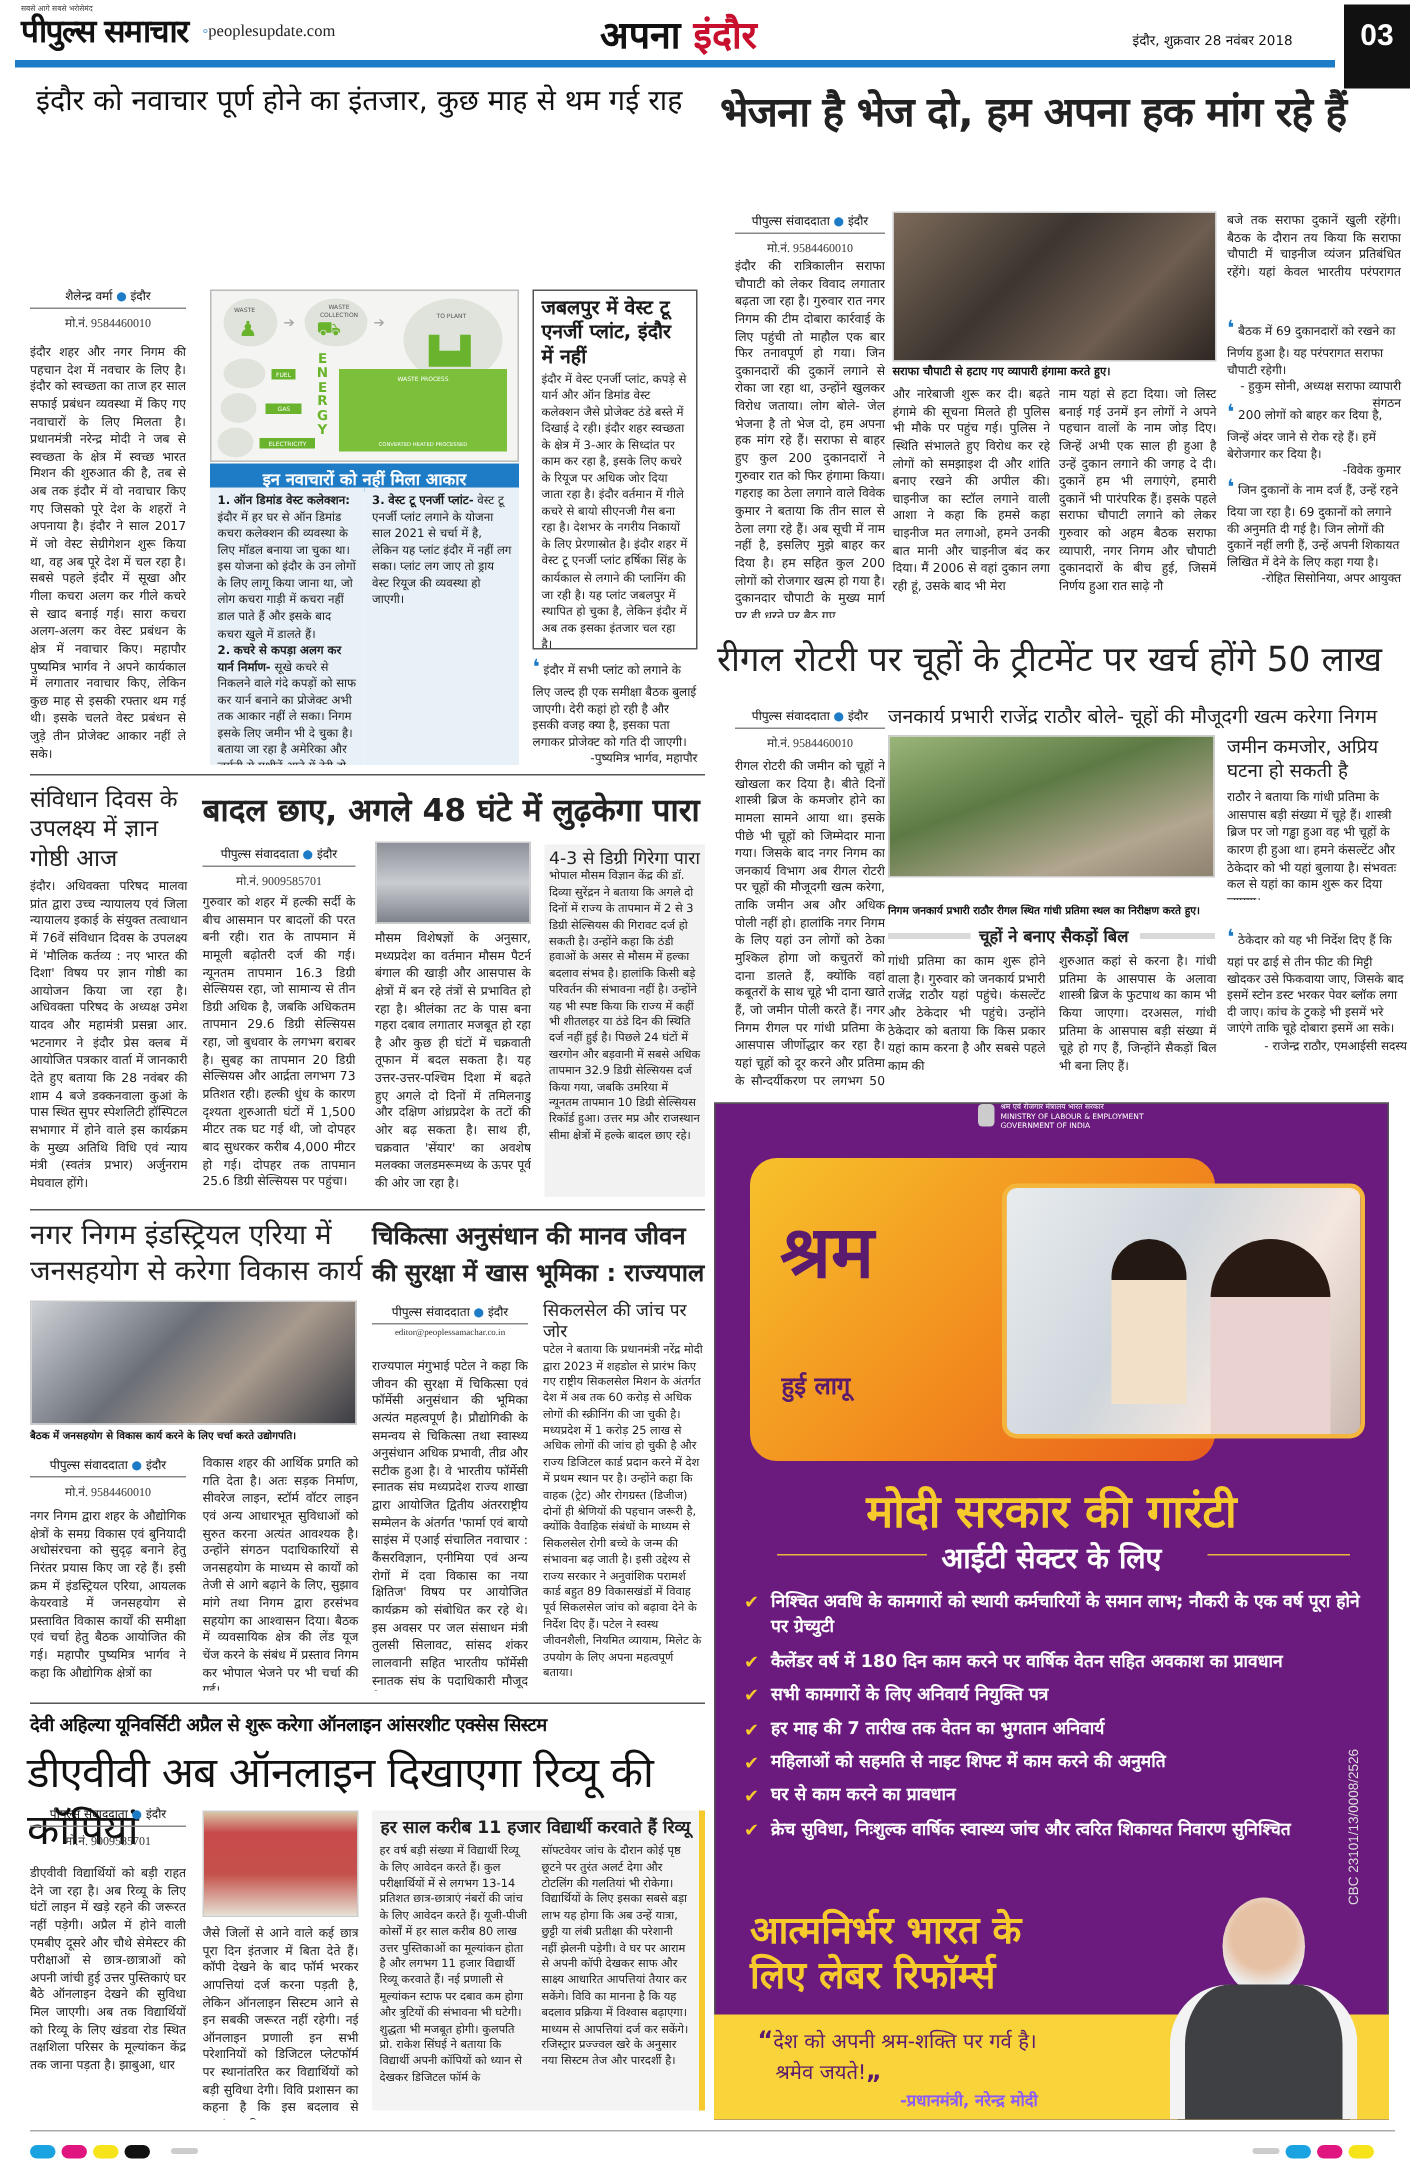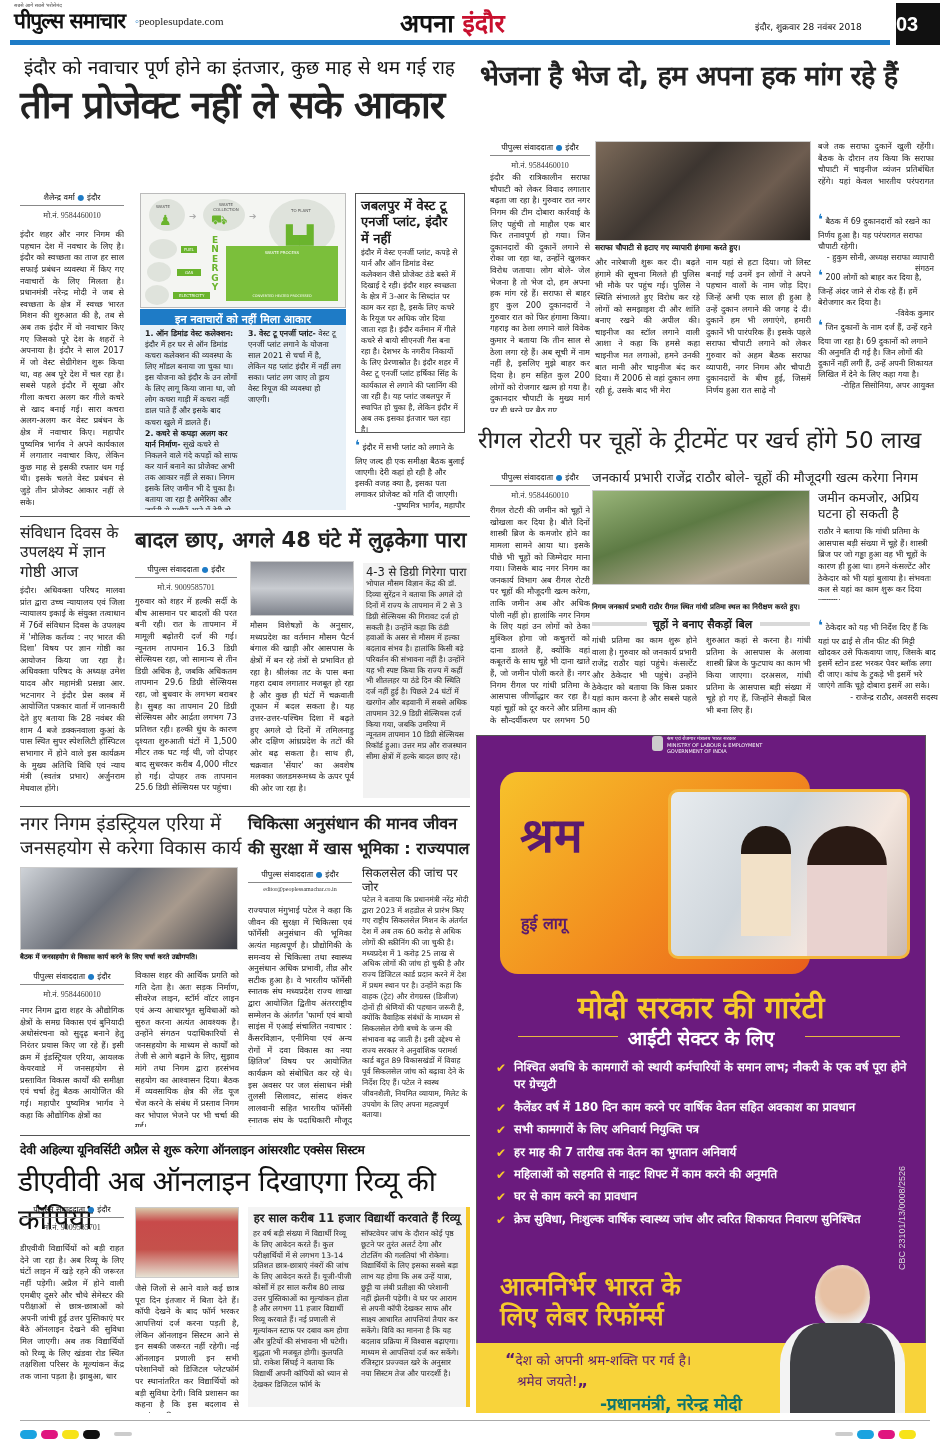--- a/index.html
+++ b/index.html
@@ -6,21 +6,21 @@
 body{width:945px;height:1445px;background:#fff;font-family:"DejaVu Sans",sans-serif;color:#1a1a1a;position:relative;overflow:hidden}
 .abs{position:absolute}
 .masthead{left:0;top:0;width:945px;height:48px}
 .logo{left:14px;top:6px;font-size:21px;font-weight:bold;letter-spacing:-1px;color:#111}
 .tagline{left:14px;top:2px;font-size:5px;color:#444}
 .site{left:135px;top:15px;font-size:11px;color:#222;font-family:"Liberation Serif",serif}
 .site:before{content:"\25E6 ";color:#1e7bc6}
 .sec{left:400px;top:5px;font-size:25px;font-weight:bold;color:#111}
 .sec .red{color:#c8102e}
 .dateline{left:755px;top:20px;font-size:9px;color:#111}
-.pageno{left:896px;top:3px;width:44px;height:42px;background:#111;color:#fff;font-size:20px;font-weight:bold;text-align:left;line-height:42px;font-family:"Liberation Sans Narrow","Liberation Sans",sans-serif}
+.pageno{left:896px;top:3px;width:44px;height:56px;background:#111;color:#fff;font-size:20px;font-weight:bold;text-align:center;line-height:42px;font-family:"Liberation Sans Narrow","Liberation Sans",sans-serif}
 .bluebar{left:10px;top:40px;width:880px;height:5px;background:#1e7bc6}
 .kicker{font-size:19px;font-weight:normal;color:#111;line-height:1.15}
 .hl-xl{font-size:38px;font-weight:bold;line-height:1.18;color:#222;letter-spacing:-1px}
 .hl-l{font-size:27px;font-weight:bold;line-height:1.2;color:#222;letter-spacing:-.5px}
 .hl-m{font-size:22px;font-weight:bold;line-height:1.22;color:#222}
 .hl-s{font-size:17px;font-weight:normal;line-height:1.25;color:#222}
 .byline{font-size:8px;text-align:center;border-bottom:1px solid #888;padding-bottom:3px;color:#111}
 .byline .dot{color:#1e7bc6}
 .mob{font-size:8px;text-align:center;color:#333;margin-top:3px;font-family:"Liberation Serif",serif}
 .body{font-size:8.2px;line-height:1.42;color:#222;text-align:justify}
@@ -49,21 +49,21 @@
 .ad-h2{left:476px;top:1025px;width:450px;text-align:center;font-size:19px;font-weight:bold;color:#fff}
 .ad-line{top:1036px;height:1px;background:#e8b840}
 .ad-list{left:496px;top:1059px;width:420px}
 .ad-list li{list-style:none;color:#fff;font-size:11.6px;line-height:1.5;margin-bottom:5px;padding-left:18px;position:relative;font-weight:bold}
 .ad-list li .ck{position:absolute;left:0;top:0;color:#f6c92c;font-size:12px}
 .ad-cbc{left:897px;top:1130px;width:14px;height:140px;color:#ddd;font-size:9px;writing-mode:vertical-rl;transform:rotate(180deg);font-family:"Liberation Sans",sans-serif}
 .ad-h3{left:500px;top:1272px;font-size:25px;font-weight:bold;color:#f6c92c;line-height:1.2}
 .ad-yellow{left:476px;top:1343px;width:450px;height:70px;background:#f8d33a}
 .ad-quote{left:505px;top:1350px;font-size:13.5px;color:#5a1a6e;line-height:1.3}
 .ad-quote .q{font-weight:bold;font-size:16px}
-.ad-author{left:600px;top:1392px;font-size:17px;font-weight:bold;color:#0f766e}
+.ad-author{left:600px;top:1392px;font-size:11px;font-weight:bold;color:#8b5cf6}
 .ad-modi{left:765px;top:1265px;width:155px;height:148px}
 .ministry{left:652px;top:735px;font-size:5px;color:#fff;line-height:1.3}
 .emblem{left:652px;top:736px;width:11px;height:15px;border-radius:3px;background:#ccc}
 .regmark{height:12px;display:flex;gap:4px;align-items:center}
 .regmark span{display:inline-block;width:17px;height:9px;border-radius:5px}
 </style>
 </head>
 <body>
 
 <div class="abs masthead">
@@ -74,21 +74,20 @@
     <span>अपना</span>
     <span class="red">इंदौर</span>
   </div>
   <div class="abs dateline">इंदौर, शुक्रवार 28 नवंबर 2018</div>
   <div class="abs pageno">03</div>
   <div class="abs bluebar"></div>
 </div>
 
 <div class="abs kicker" style="left:24px;top:57px;width:440px">इंदौर को नवाचार पूर्ण होने का इंतजार, कुछ माह से थम गई राह</div>
 <div class="abs hl-xl" style="left:20px;top:83px;width:450px">
-  <div>तीन प्रोजेक्ट नहीं ले सके आकार</div>
 </div>
 <div class="abs" style="left:20px;top:191px;width:104px">
   <div class="byline"><span>शैलेन्द्र वर्मा</span> <span class="dot">●</span> <span>इंदौर</span></div>
   <div class="mob">मो.नं. 9584460010</div>
 </div>
 <div class="abs body" style="left:20px;top:229px;width:104px;height:280px;overflow:hidden">इंदौर शहर और नगर निगम की पहचान देश में नवचार के लिए है। इंदौर को स्वच्छता का ताज हर साल सफाई प्रबंधन व्यवस्था में किए गए नवाचारों के लिए मिलता है। प्रधानमंत्री नरेन्द्र मोदी ने जब से स्वच्छता के क्षेत्र में स्वच्छ भारत मिशन की शुरुआत की है, तब से अब तक इंदौर में वो नवाचार किए गए जिसको पूरे देश के शहरों ने अपनाया है। इंदौर ने साल 2017 में जो वेस्ट सेग्रीगेशन शुरू किया था, वह अब पूरे देश में चल रहा है। सबसे पहले इंदौर में सूखा और गीला कचरा अलग कर गीले कचरे से खाद बनाई गई। सारा कचरा अलग-अलग कर वेस्ट प्रबंधन के क्षेत्र में नवाचार किए। महापौर पुष्यमित्र भार्गव ने अपने कार्यकाल में लगातार नवाचार किए, लेकिन कुछ माह से इसकी रफ्तार थम गई थी। इसके चलते वेस्ट प्रबंधन से जुड़े तीन प्रोजेक्ट आकार नहीं ले सके।</div>
 
 <div class="abs infographic" style="left:140px;top:193px;width:206px;height:115px">
   <div class="circle" style="left:8px;top:5px;width:36px;height:32px"></div>
   <div class="circle" style="left:62px;top:5px;width:42px;height:32px"></div>
@@ -171,21 +170,21 @@
 <div class="abs caption" style="left:592px;top:603px;width:220px;font-size:7px">निगम जनकार्य प्रभारी राठौर रीगल स्थित गांधी प्रतिमा स्थल का निरीक्षण करते हुए।</div>
 <div class="abs grayband" style="left:592px;top:622px;width:55px"></div>
 <div class="abs subhl" style="left:645px;top:616px;width:115px">चूहों ने बनाए सैकड़ों बिल</div>
 <div class="abs grayband" style="left:760px;top:622px;width:50px"></div>
 <div class="abs body" style="left:592px;top:635px;width:105px;height:92px;overflow:hidden">गांधी प्रतिमा का काम शुरू होने वाला है। गुरुवार को जनकार्य प्रभारी राजेंद्र राठौर यहां पहुंचे। कंसल्टेंट और ठेकेदार भी पहुंचे। उन्होंने ठेकेदार को बताया कि किस प्रकार यहां काम करना है और सबसे पहले काम की</div>
 <div class="abs body" style="left:706px;top:635px;width:105px;height:92px;overflow:hidden">शुरुआत कहां से करना है। गांधी प्रतिमा के आसपास के अलावा शास्त्री ब्रिज के फुटपाथ का काम भी किया जाएगा। दरअसल, गांधी प्रतिमा के आसपास बड़ी संख्या में चूहे हो गए हैं, जिन्होंने सैकड़ों बिल भी बना लिए हैं।</div>
 <div class="abs hl-s" style="left:818px;top:490px;width:120px;font-size:12.5px">जमीन कमजोर, अप्रिय घटना हो सकती है</div>
 <div class="abs body" style="left:818px;top:526px;width:120px;height:74px;overflow:hidden;text-align:left">राठौर ने बताया कि गांधी प्रतिमा के आसपास बड़ी संख्या में चूहे हैं। शास्त्री ब्रिज पर जो गड्ढा हुआ वह भी चूहों के कारण ही हुआ था। हमने कंसल्टेंट और ठेकेदार को भी यहां बुलाया है। संभवतः कल से यहां का काम शुरू कर दिया जाएगा।</div>
 <div class="abs quote" style="left:818px;top:616px;width:120px">
   <span class="qm">❛</span> <span>ठेकेदार को यह भी निर्देश दिए हैं कि यहां पर ढाई से तीन फीट की मिट्टी खोदकर उसे फिकवाया जाए, जिसके बाद इसमें स्टोन डस्ट भरकर पेवर ब्लॉक लगा दी जाए। कांच के टुकड़े भी इसमें भरे जाएंगे ताकि चूहे दोबारा इसमें आ सके।</span>
-  <div class="by">- राजेन्द्र राठौर, अवसरी सदस्य</div>
+  <div class="by">- राजेन्द्र राठौर, एमआईसी सदस्य</div>
 </div>
 
 <div class="abs hl-s" style="left:20px;top:524px;width:105px;font-size:15.5px">संविधान दिवस के उपलक्ष्य में ज्ञान गोष्ठी आज</div>
 <div class="abs body" style="left:20px;top:585px;width:105px;height:210px;overflow:hidden">इंदौर। अधिवक्ता परिषद मालवा प्रांत द्वारा उच्च न्यायालय एवं जिला न्यायालय इकाई के संयुक्त तत्वाधान में 76वें संविधान दिवस के उपलक्ष्य में 'मौलिक कर्तव्य : नए भारत की दिशा' विषय पर ज्ञान गोष्ठी का आयोजन किया जा रहा है। अधिवक्ता परिषद के अध्यक्ष उमेश यादव और महामंत्री प्रसन्ना आर. भटनागर ने इंदौर प्रेस क्लब में आयोजित पत्रकार वार्ता में जानकारी देते हुए बताया कि 28 नवंबर की शाम 4 बजे डक्कनवाला कुआं के पास स्थित सुपर स्पेशलिटी हॉस्पिटल सभागार में होने वाले इस कार्यक्रम के मुख्य अतिथि विधि एवं न्याय मंत्री (स्वतंत्र प्रभार) अर्जुनराम मेघवाल होंगे।</div>
 
 <div class="abs hl-m" style="left:135px;top:528px;width:335px;font-size:21px">बादल छाए, अगले 48 घंटे में लुढ़केगा पारा</div>
 <div class="abs" style="left:135px;top:563px;width:102px">
   <div class="byline"><span>पीपुल्स संवाददाता</span> <span class="dot">●</span> <span>इंदौर</span></div>
   <div class="mob">मो.नं. 9009585701</div>
 </div>

